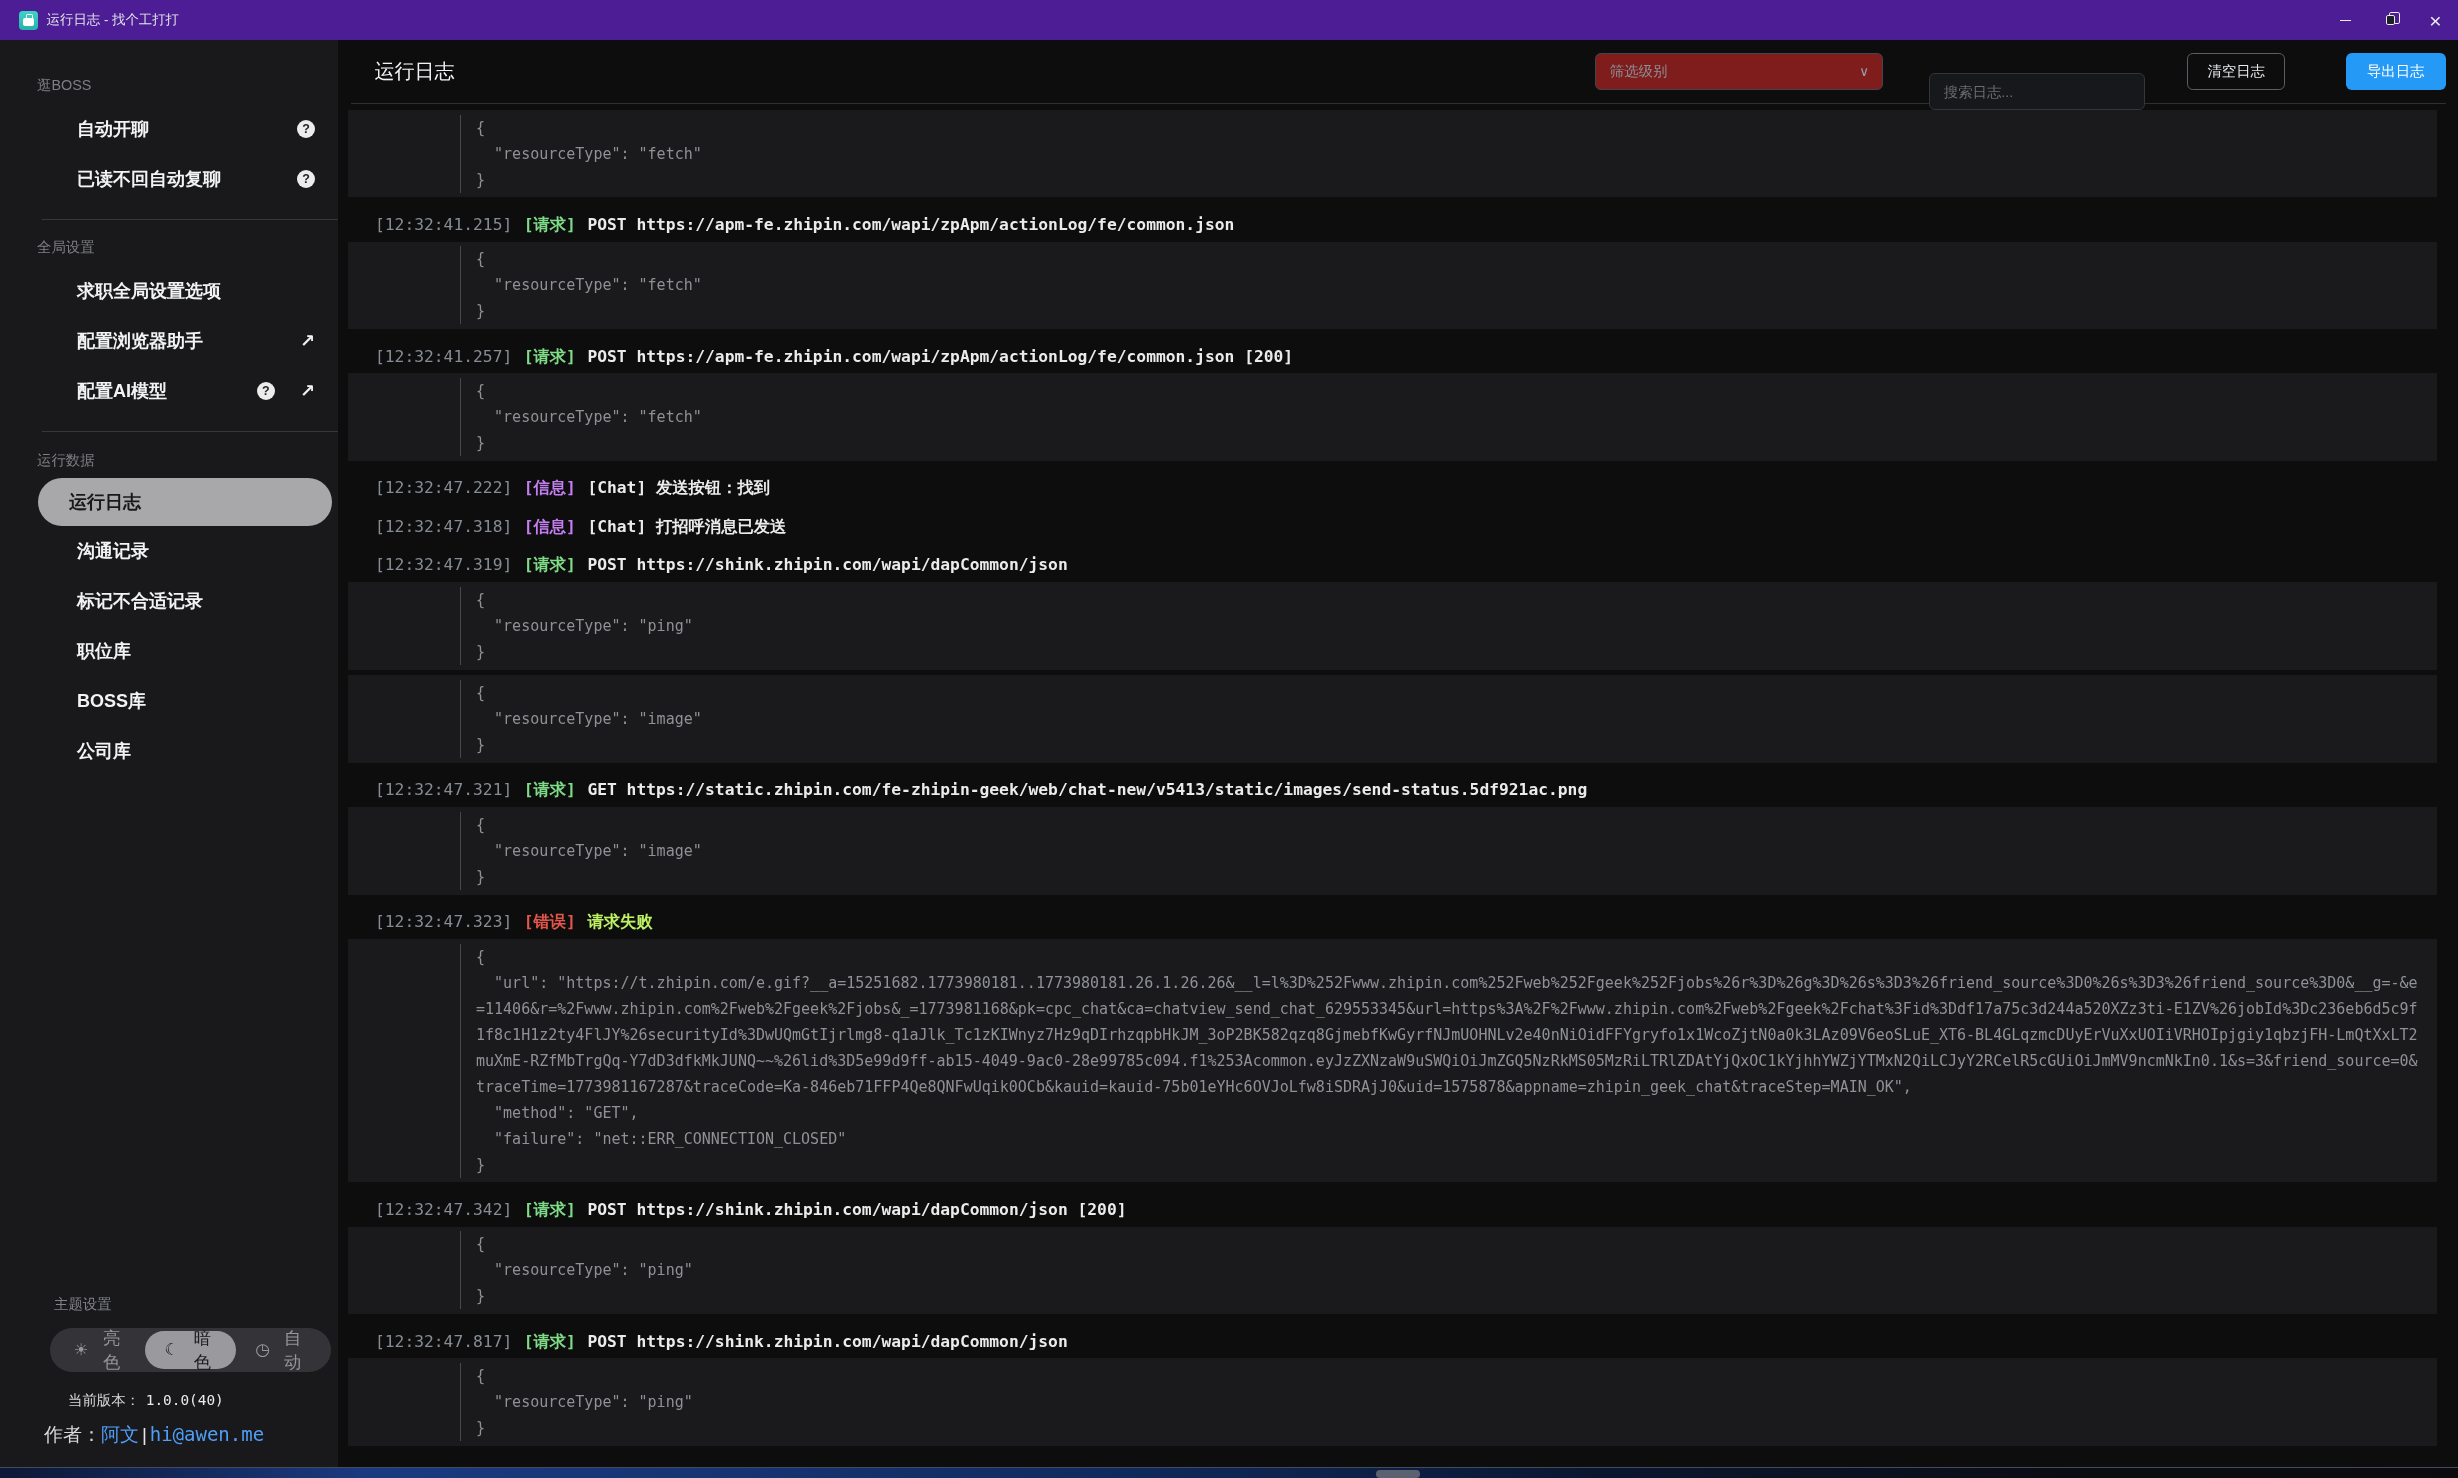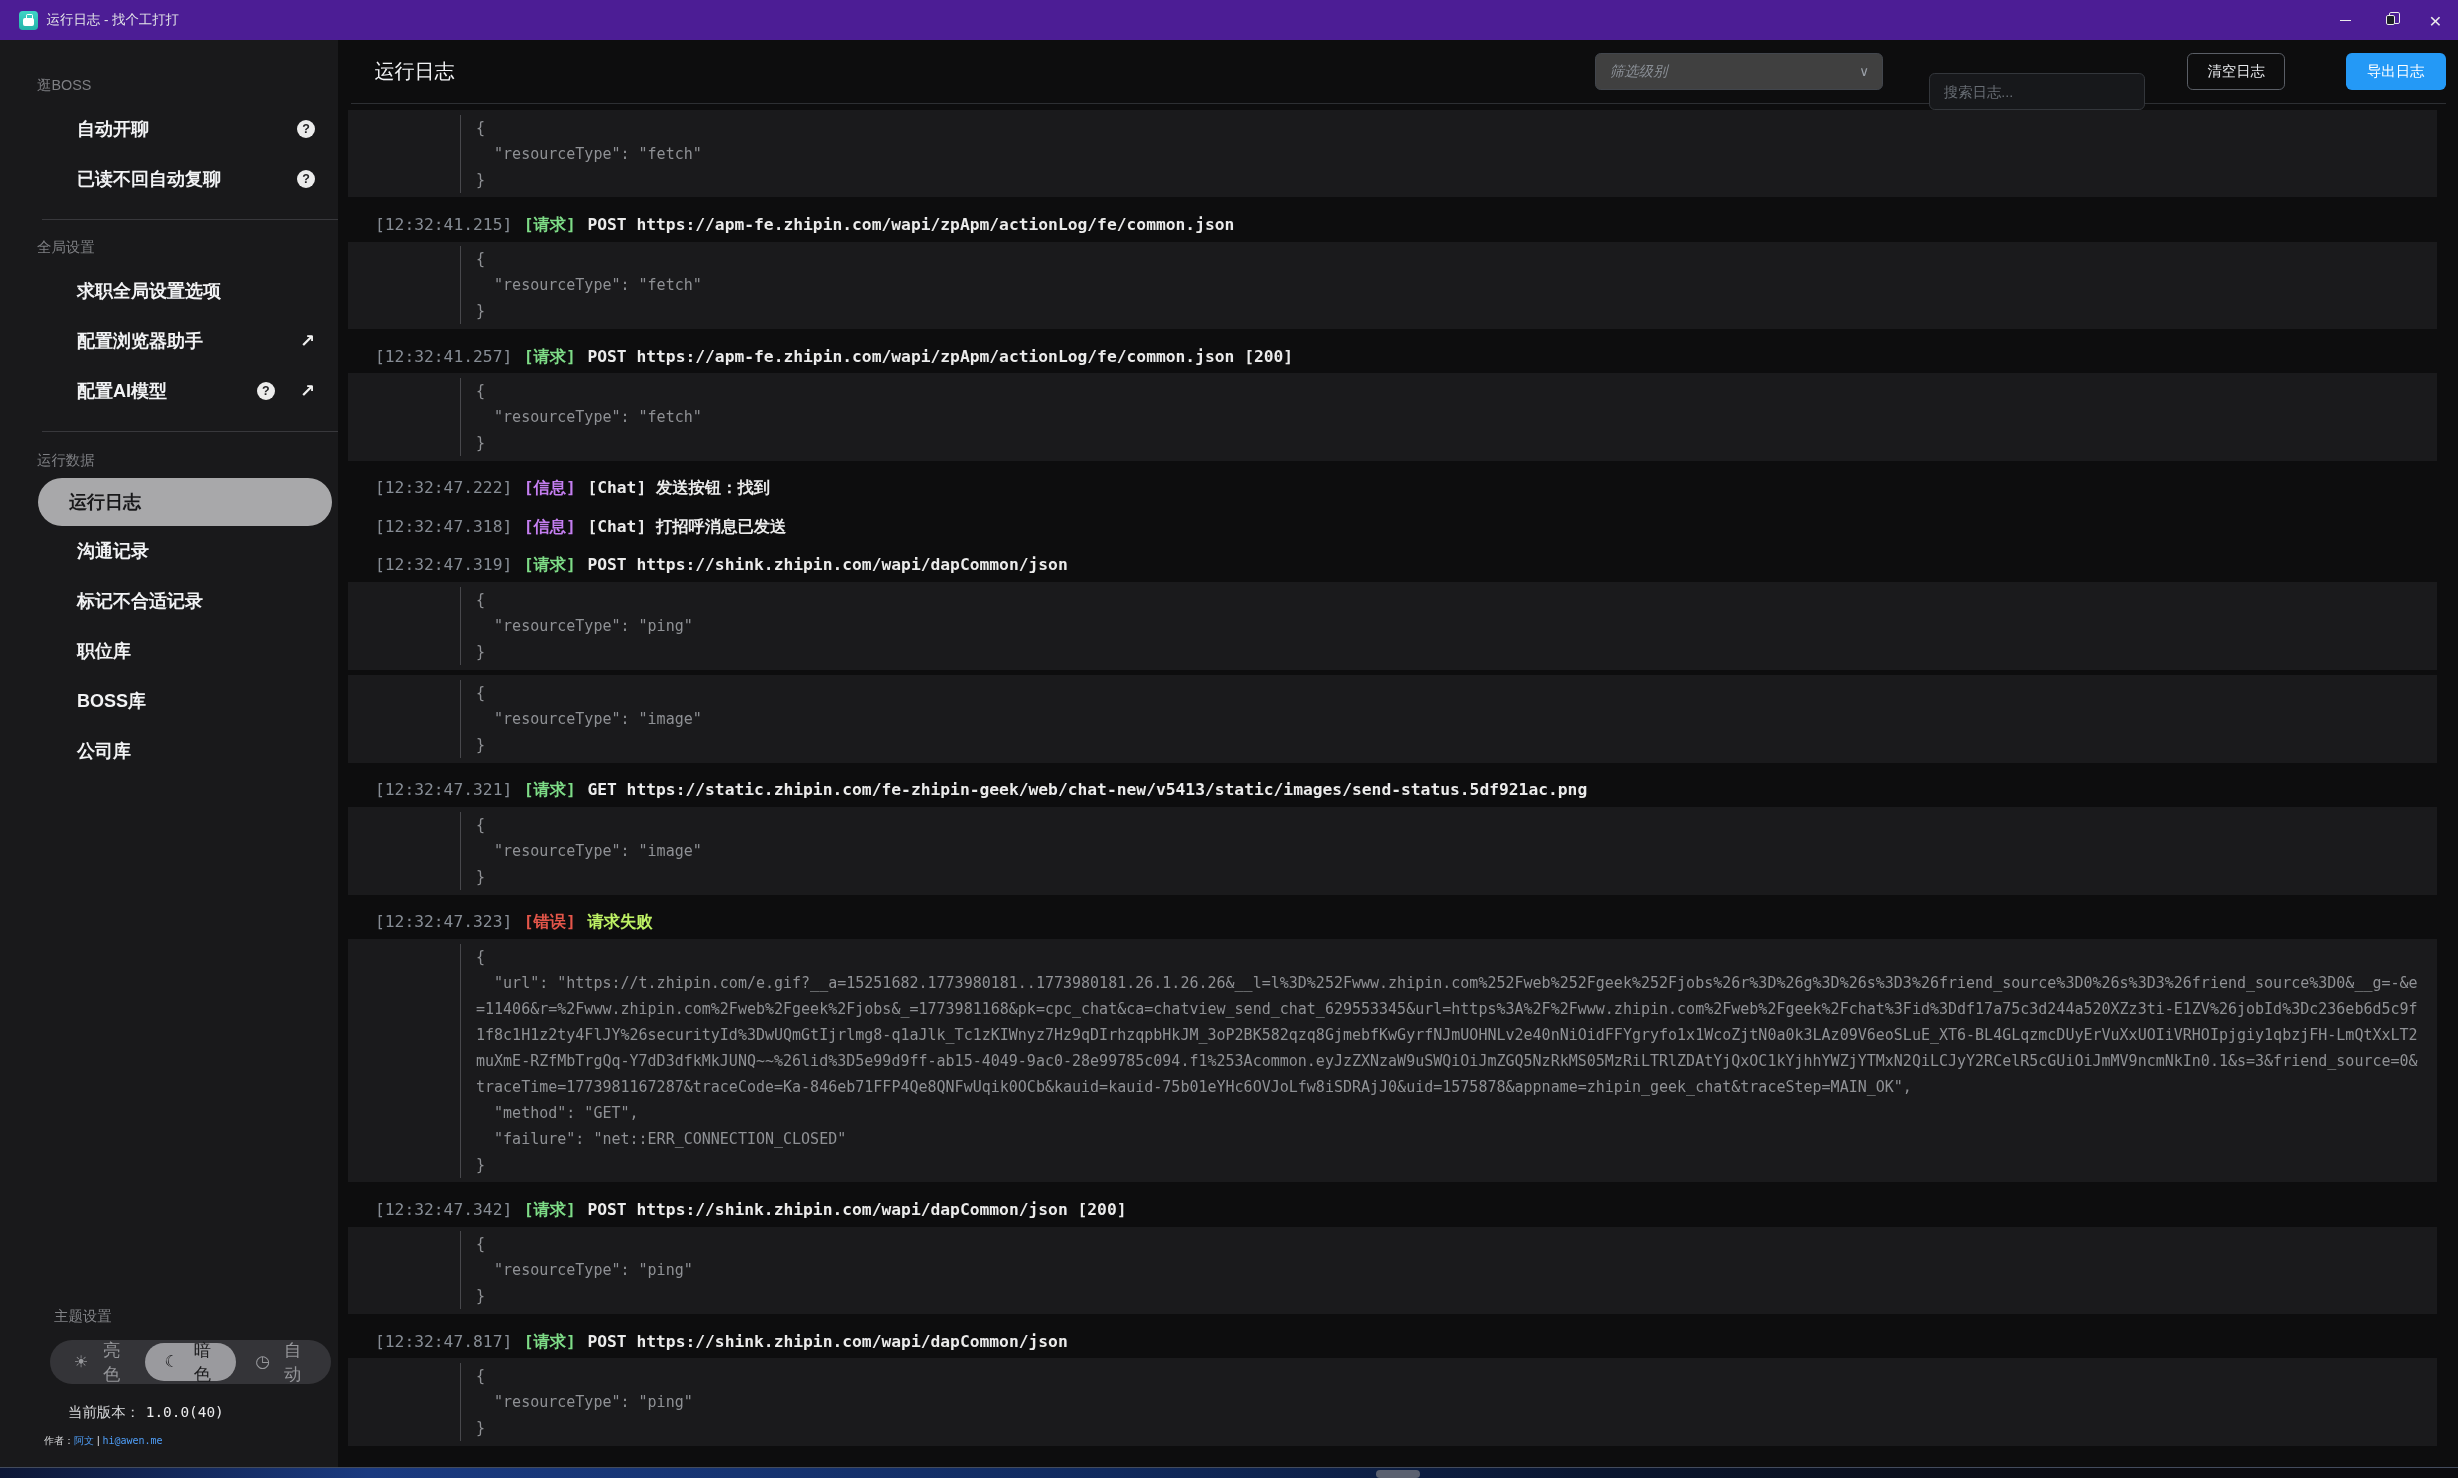--- a/index.html
+++ b/index.html
@@ -40,31 +40,31 @@
   .side-item.active{background:#a8a8aa;color:#18181a;border-radius:25px;margin:0 5.8px 0 38px;padding:0 23px 0 31px;height:48px;}
 
   .sidebar-bottom{position:absolute;left:0;right:0;bottom:27px;}
   .theme-label{font-size:14.4px;color:#828387;margin:0 0 13.4px 54px;}
   .theme-seg{margin:0 6.7px 0 50px;height:44px;background:#343438;border-radius:22px;display:flex;align-items:center;justify-content:space-between;padding:0 4.8px;}
   .theme-opt{display:flex;align-items:center;gap:8.6px;color:#96979b;font-size:17.3px;padding:0 19px;height:38px;border-radius:19px;border:none;background:transparent;font-family:inherit;}
   .theme-opt.active{background:#9a9a9e;color:#1c1c1e;}
   .t-icon{font-size:16.3px;line-height:1;}
   .version-line{margin:19px 0 0 68px;font-size:14.4px;color:#d8d9db;}
   .version-val{font-family:"DejaVu Sans Mono","Liberation Mono",monospace;color:#ebebed;margin-left:5.8px;font-size:14.4px;}
-  .author-line{margin:12.5px 0 0 44px;font-size:10px;color:#d8d9db;}
+  .author-line{margin:12.5px 0 0 44px;font-size:19px;color:#d8d9db;}
   .link{color:#4f9ef7;text-decoration:none;}
   .author-email{font-family:"DejaVu Sans Mono","Liberation Mono",monospace;}
   .author-sep{color:#e6e6e8;margin:0 2.9px;}
 
   
   .main{flex:1;position:relative;background:#0d0d0e;min-width:0;}
   .main-header{height:64px;display:flex;align-items:center;margin:0 12.5px;padding-left:24px;border-bottom:1px solid #2d2f33;}
   .main-title{font-size:20px;color:#f2f3f5;}
   .header-controls{margin-left:auto;display:flex;align-items:center;}
-  .filter-select{width:288px;height:37px;border:1px solid #42464d;border-radius:5.8px;background:#404040;display:flex;align-items:center;padding:0 13.4px;color:#8b9097;font-size:14.4px;margin-right:46px;cursor:default;font-style:italic;}
+  .filter-select{width:288px;height:37px;border:1px solid #42464d;border-radius:5.8px;background:#7f1d1d;display:flex;align-items:center;padding:0 13.4px;color:#8b9097;font-size:14.4px;margin-right:46px;cursor:default;}
   .filter-chevron{margin-left:auto;color:#9aa0a8;font-size:13.4px;}
   .search-input{width:216px;height:37px;border:1px solid #33363b;border-radius:5.8px;background:#17181b;color:#c8c8c8;font-size:14.4px;padding:0 13.4px;margin-right:42px;font-family:inherit;outline:none;margin-top:40px;}
   .search-input::placeholder{color:#686d74;}
   .clear-btn{height:37px;padding:0 19px;border:1px solid #5a5e66;border-radius:5.8px;background:transparent;color:#e8eaed;font-size:14.4px;margin-right:61px;font-family:inherit;}
   .export-btn{height:37px;padding:8px 21px;border:none;border-radius:5.8px;background:#2499f6;color:#ffffff;font-size:14.4px;font-family:inherit;}
 
   
   .log-area{position:absolute;top:64px;left:0;right:0;bottom:12.5px;overflow:hidden;font-family:"DejaVu Sans Mono","Liberation Mono",monospace;}
   .log-entry{margin:15.4px 19px 5.8px 37px;line-height:23px;font-size:16.3px;white-space:nowrap;}
   .ts{color:#868c94;margin-right:11.5px;}

